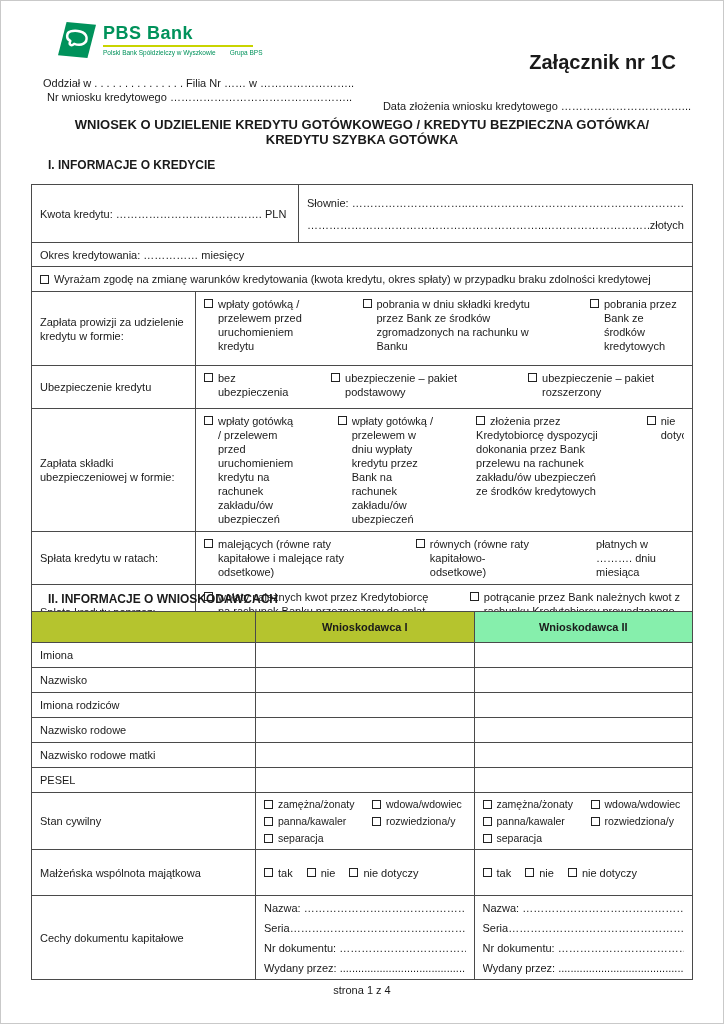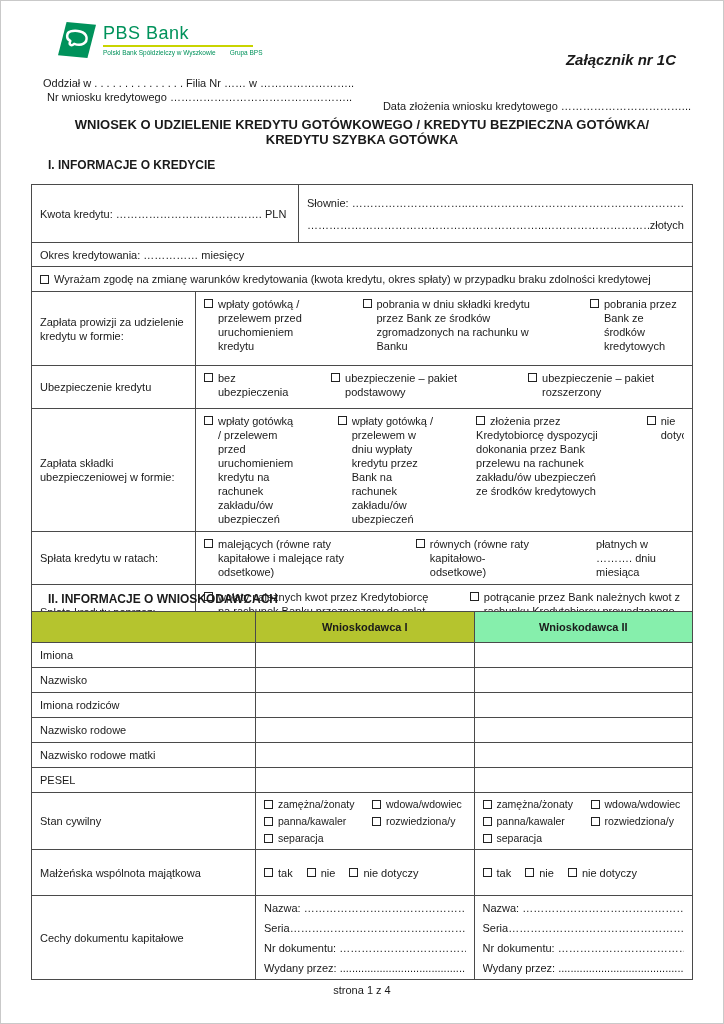--- a/index.html
+++ b/index.html
@@ -4,25 +4,25 @@
 <style>
   * { margin:0; padding:0; box-sizing:border-box; }
   html,body { background:#ffffff; }
   body { font-family:"Liberation Sans","DejaVu Sans",sans-serif; color:#1a1a1a; }
   .page { position:relative; width:724px; height:1024px; background:#fff; border:1px solid #c9c9c9; overflow:hidden; }
 
   
   .logo { position:absolute; left:57px; top:20px; display:flex; align-items:flex-start; }
   .logo-icon { width:38px; height:38px; margin-right:7px; }
   .logo-textcol { padding-top:2px; }
-  .bank-name { font-size:18px; color:#00925B; letter-spacing:0.5px; line-height:20px; }
+  .bank-name { font-size:18px; color:#00925B; letter-spacing:0.5px; line-height:20px;font-weight:bold; }
   .logo-rule { height:2px; width:150px; margin-top:2px; }
   .tagline { font-size:6.5px; color:#00925B; margin-top:2px; white-space:nowrap; }
   .tagline .gap { display:inline-block; width:14px; }
-  .attachment { position:absolute; right:47px; top:50px; font-size:15px; font-weight:bold; font-style:italic; }
+  .attachment { position:absolute; right:47px; top:50px; font-size:20px; font-weight:bold; }
   .branch-line { position:absolute; left:42px; top:76px; font-size:11px; white-space:nowrap; }
   .appno-line  { position:absolute; left:46px; top:90px; font-size:11px; white-space:nowrap; }
   .date-line   { position:absolute; right:32px; top:99px; font-size:11px; white-space:nowrap; }
   .form-title  { position:absolute; left:0; right:0; top:116px; text-align:center; font-size:13px; font-weight:bold; line-height:15px; }
   .sec-heading { position:absolute; left:47px; font-size:12px; font-weight:bold; }
   .sec1 { top:157px; }
   .sec2 { top:591px; }
 
   
   .tbl { position:absolute; left:30px; width:662px; border:1px solid #4a4a4a; background:#fff; }

